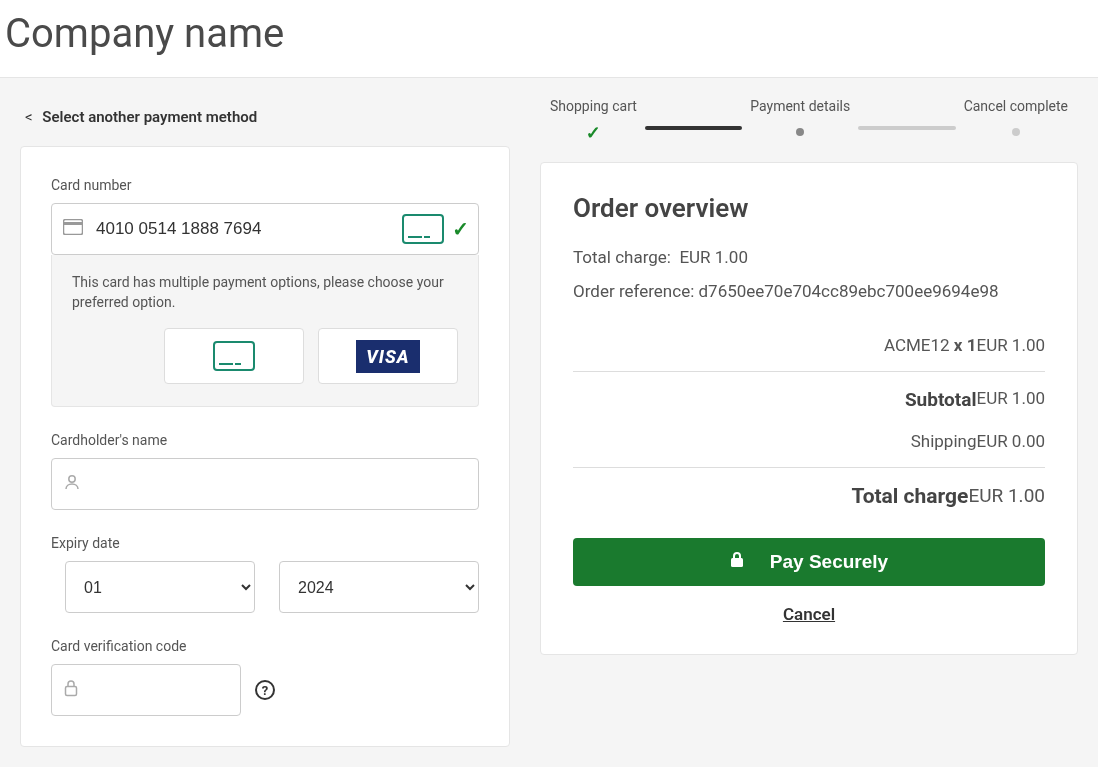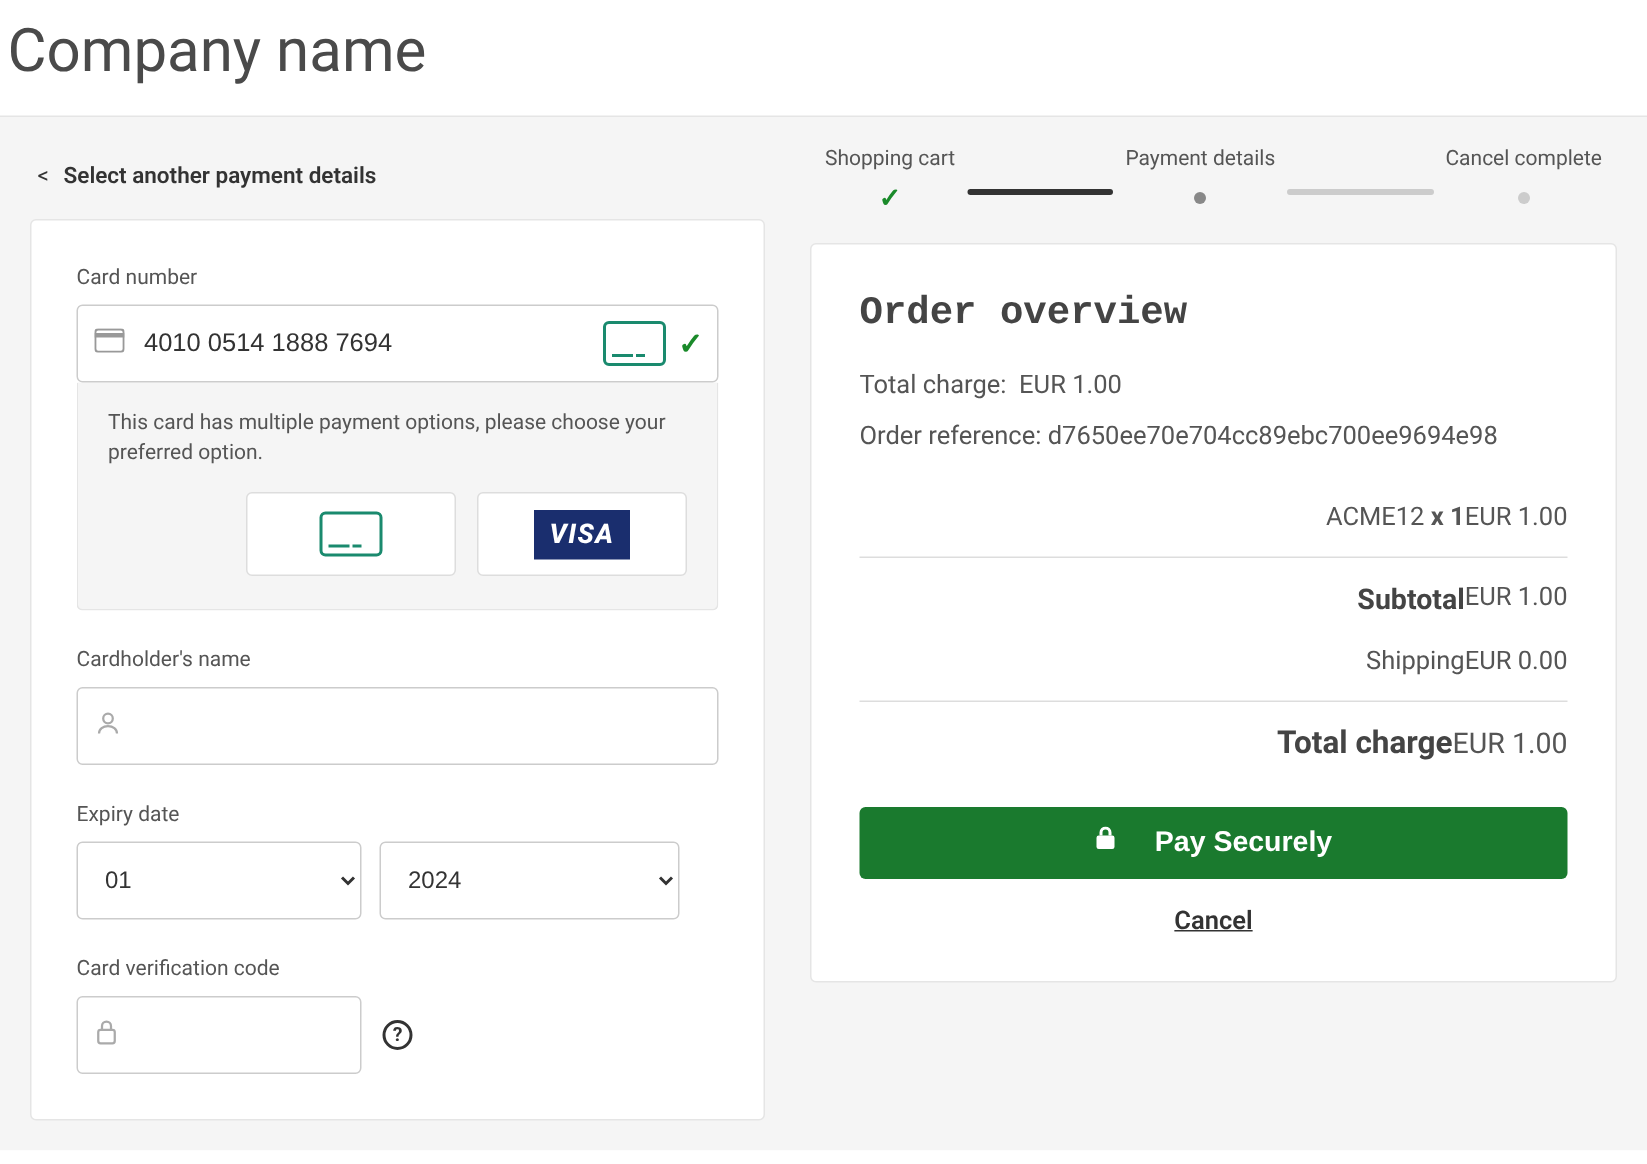--- a/index.html
+++ b/index.html
@@ -21,39 +21,39 @@
   .card-outline-icon { width: 42px; height: 30px; border: 2px solid #1a8a6e; border-radius: 4px; display: flex; align-items: flex-end; padding: 4px; }
   .card-outline-icon .line1 { width: 14px; height: 2px; background: #1a8a6e; margin-right: 2px; }
   .card-outline-icon .line2 { width: 6px; height: 2px; background: #1a8a6e; }
   .check-icon { color: #1a8a2a; font-size: 20px; font-weight: bold; }
   .options-box { background: #f5f5f5; border: 1px solid #e5e5e5; border-top: none; border-radius: 0 0 4px 4px; padding: 18px 20px 22px; margin-bottom: 25px; }
   .options-box p { font-size: 14px; color: #555; line-height: 1.4; margin-bottom: 16px; }
   .options-row { display: flex; gap: 14px; justify-content: flex-end; }
   .option-btn { width: 140px; height: 56px; background: #fff; border: 1px solid #ddd; border-radius: 4px; display: flex; align-items: center; justify-content: center; cursor: pointer; }
   .visa-badge { background: #1a2e6e; color: #fff; font-weight: 800; font-style: italic; font-size: 18px; padding: 6px 10px; letter-spacing: 1px; }
   .form-group { margin-bottom: 25px; }
-  .expiry-row { display: flex; gap: 12px; }
+  .expiry-row { display: flex; gap: 24px; justify-content: flex-end; }
   .select-field { height: 52px; border: 1px solid #ccc; border-radius: 4px; padding: 0 14px; font-size: 16px; background: #fff; color: #333; }
   .select-month { width: 190px; }
   .select-year { width: 200px; }
   .cvv-row { display: flex; align-items: center; gap: 14px; }
   .help-icon { width: 20px; height: 20px; border: 2px solid #333; border-radius: 50%; display: flex; align-items: center; justify-content: center; font-size: 13px; font-weight: 700; cursor: pointer; }
   
   .progress-row { display: flex; align-items: flex-start; justify-content: space-between; padding: 0 10px 20px; gap: 8px; }
   .progress-step { text-align: center; font-size: 14px; color: #555; }
   .progress-step .label { margin-bottom: 8px; white-space: nowrap; }
   .progress-mark { height: 20px; display: flex; align-items: center; justify-content: center; }
   .progress-check { color: #1a8a2a; font-size: 18px; font-weight: bold; }
   .progress-dot { width: 8px; height: 8px; background: #888; border-radius: 50%; }
   .progress-dot.light { background: #ccc; }
   .progress-line { flex: 1; height: 4px; margin-top: 28px; border-radius: 2px; }
   .progress-line.dark { background: #333; }
   .progress-line.light { background: #ccc; }
   .overview-card { background: #fff; border: 1px solid #e5e5e5; border-radius: 4px; padding: 30px 32px; }
-  .overview-card h2 { font-size: 26px; font-weight: 600; color: #444; margin-bottom: 24px; font-family: Liberation Mono, monospace; }
+  .overview-card h2 { font-size: 26px; font-weight: 600; color: #444; margin-bottom: 24px; }
   .ov-line { font-size: 17px; color: #555; margin-bottom: 14px; }
   .ov-items { margin-top: 24px; }
   .ov-row { display: flex; justify-content: flex-end; font-size: 17px; color: #555; padding: 10px 0; }
   .ov-row .qty { font-weight: 700; }
   .ov-divider { border-top: 1px solid #ddd; margin: 6px 0; }
   .ov-row.bold .l { font-weight: 700; font-size: 19px; color: #444; }
   .ov-row.total .l { font-weight: 700; font-size: 21px; color: #444; }
   .ov-row.total .r { font-size: 19px; }
   .pay-btn { width: 100%; height: 48px; background: #1a7a2e; color: #fff; border: none; border-radius: 4px; font-size: 19px; font-weight: 600; display: flex; align-items: center; justify-content: center; gap: 26px; cursor: pointer; margin-top: 20px; }
   .lock-icon { width: 14px; height: 16px; }
@@ -64,21 +64,21 @@
 
 <div class="header">
   <h1>Company name</h1>
 </div>
 
 <div class="page">
 
   <div class="left-col">
     <div class="back-link">
       <span class="chevron">&lt;</span>
-      <span>Select another payment details</span>
+      <span>Select another payment method</span>
     </div>
 
     <div class="card">
 
       <div class="form-group" style="margin-bottom:0;">
         <label class="form-label">Card number</label>
         <div class="input-wrap">
           <span class="input-icon-left">
             <svg width="20" height="16" viewBox="0 0 20 16" fill="none">
                 <rect x="0.5" y="0.5" width="19" height="15" rx="2" stroke="#999" stroke-width="1.5"></rect>

